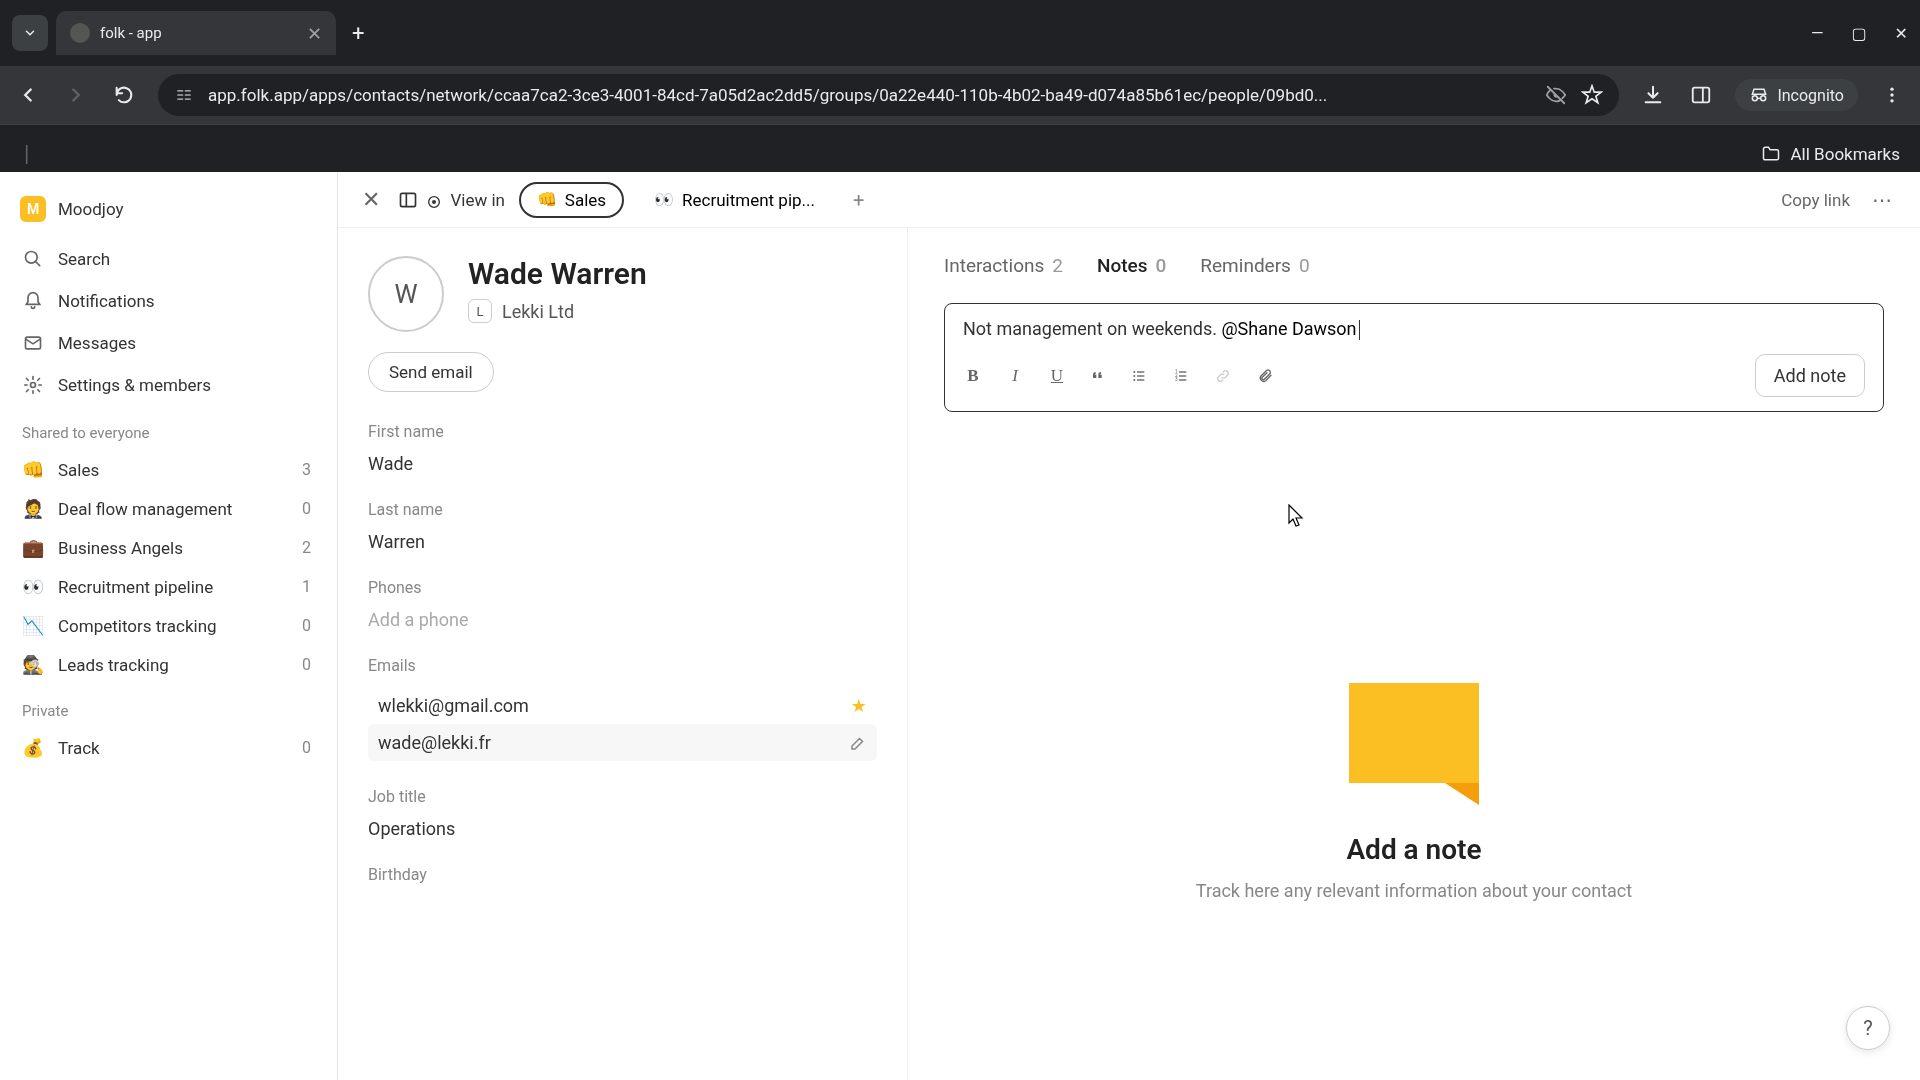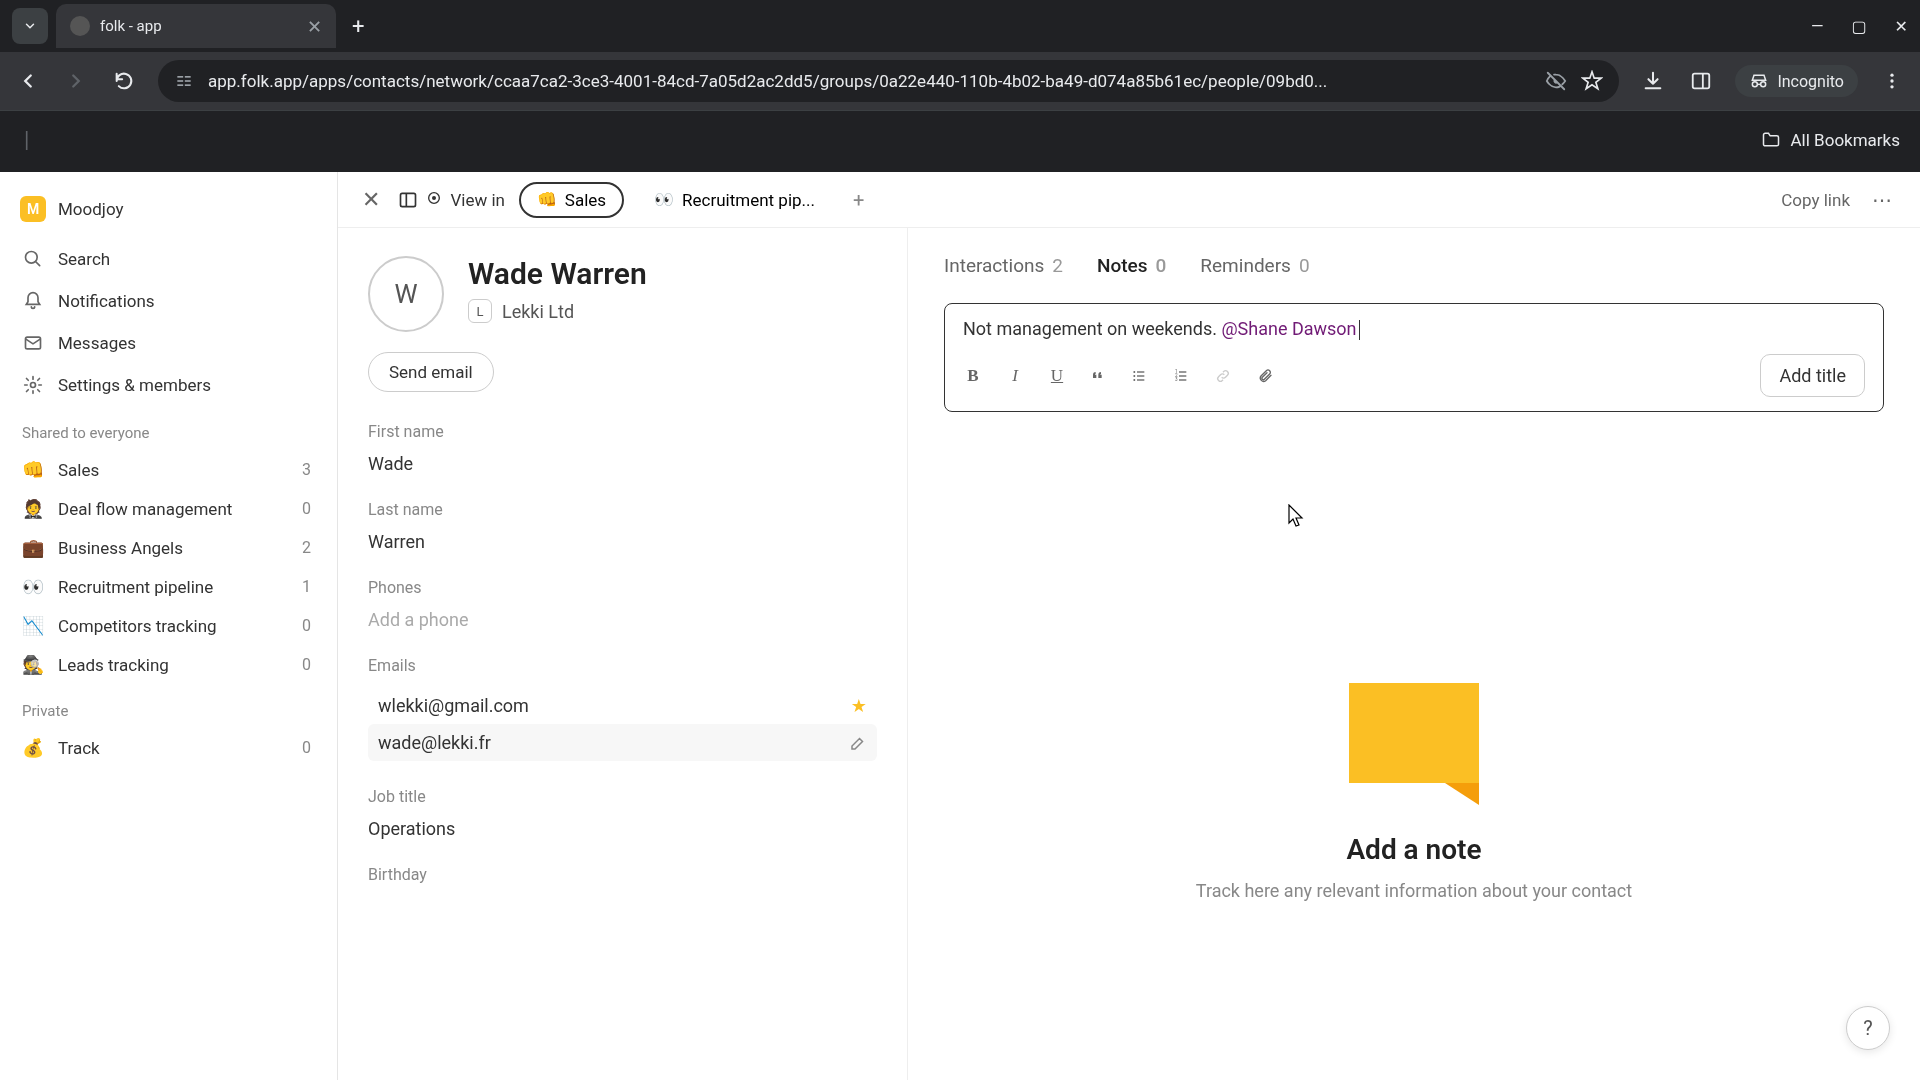--- a/index.html
+++ b/index.html
@@ -1,20 +1,20 @@
 <!DOCTYPE html>
 <html><head>
 <meta charset="utf-8">
 <style>
 * { margin: 0; padding: 0; box-sizing: border-box; font-family: -apple-system, BlinkMacSystemFont, "Segoe UI", Roboto, sans-serif; }
 body { width: 1920px; height: 1080px; overflow: hidden; background: #fff; }
 
 
 .browser-chrome { background: #202124; height: 172px; }
-.tab-bar { display: flex; align-items: center; height: 52px; padding: 0 12px; gap: 8px; }
+.tab-bar { display: flex; align-items: center; height: 66px; padding: 0 12px; gap: 8px; }
 .tab-dropdown { width: 36px; height: 36px; border-radius: 8px; background: #3c4043; display: flex; align-items: center; justify-content: center; color: #e8eaed; cursor: pointer; }
 .browser-tab { display: flex; align-items: center; background: #35363a; border-radius: 10px 10px 0 0; padding: 8px 14px; gap: 10px; min-width: 280px; height: 44px; }
 .tab-favicon { width: 20px; height: 20px; border-radius: 50%; background: #555; }
 .tab-title { color: #e8eaed; font-size: 15px; flex: 1; }
 .tab-close { color: #9aa0a6; font-size: 18px; cursor: pointer; }
 .new-tab { color: #e8eaed; font-size: 22px; cursor: pointer; padding: 4px 8px; }
 .window-controls { margin-left: auto; display: flex; gap: 28px; color: #e8eaed; }
 .window-controls span { cursor: pointer; font-size: 16px; }
 
 .nav-bar { display: flex; align-items: center; height: 58px; padding: 0 14px; gap: 20px; background: #35363a; }
@@ -44,21 +44,21 @@
 .group-item { display: flex; align-items: center; gap: 14px; padding: 9px 22px; cursor: pointer; font-size: 17px; color: #333; }
 .group-emoji { width: 22px; font-size: 18px; }
 .group-name { flex: 1; }
 .group-count { color: #888; font-size: 16px; padding-right: 4px; }
 
 
 .main { flex: 1; display: flex; flex-direction: column; }
 
 .contact-header-bar { display: flex; align-items: center; height: 56px; padding: 0 20px; gap: 14px; border-bottom: 1px solid #eee; }
 .close-panel { color: #666; font-size: 22px; cursor: pointer; padding: 4px; }
-.view-in-label { display: flex; align-items: flex-start; gap: 8px; font-size: 17px; color: #333; }
+.view-in-label { display: flex; align-items: flex-end; gap: 8px; font-size: 17px; color: #333; }
 .pill { display: flex; align-items: center; gap: 8px; padding: 6px 16px; border-radius: 20px; font-size: 17px; cursor: pointer; }
 .pill.active { border: 2px solid #333; }
 .pill-emoji { font-size: 16px; }
 .add-pill { color: #888; font-size: 20px; cursor: pointer; padding: 4px 8px; }
 .spacer { flex: 1; }
 .copy-link { color: #666; font-size: 17px; cursor: pointer; }
 .more-menu { color: #666; font-size: 20px; cursor: pointer; padding: 4px 8px; }
 
 .contact-body { flex: 1; display: flex; overflow: hidden; }
 
@@ -89,21 +89,21 @@
 
 
 .right-panel { flex: 1; padding: 26px 36px; display: flex; flex-direction: column; }
 .tabs { display: flex; gap: 34px; margin-bottom: 26px; }
 .tab { font-size: 19px; color: #666; cursor: pointer; display: flex; gap: 8px; align-items: baseline; }
 .tab.active { color: #222; font-weight: 500; }
 .tab-count { color: #999; }
 
 .note-editor { border: 1.5px solid #333; border-radius: 8px; padding: 14px 18px; margin-bottom: 18px; }
 .note-content { font-size: 18px; color: #333; margin-bottom: 12px; min-height: 24px; }
-.note-mention { color: #701a75; margin-top: 28px; }
+.note-mention { color: #000000; margin-top: 28px; }
 .note-cursor { display: inline-block; width: 1px; height: 20px; background: #333; vertical-align: middle; margin-left: 2px; }
 .note-toolbar { display: flex; align-items: center; gap: 22px; }
 .fmt-btn { color: #666; font-size: 17px; cursor: pointer; font-family: Georgia, serif; width: 20px; text-align: center; }
 .fmt-btn.bold { font-weight: 700; }
 .fmt-btn.italic { font-style: italic; }
 .fmt-btn.underline { text-decoration: underline; }
 .fmt-btn.disabled { color: #ccc; }
 .add-note-btn { margin-left: auto; border: 1px solid #ccc; border-radius: 10px; padding: 10px 18px; font-size: 18px; background: #fff; cursor: pointer; color: #333; }
 
 .empty-state { flex: 1; display: flex; flex-direction: column; align-items: center; justify-content: center; padding-top: 100px; }
@@ -442,21 +442,21 @@
             <span class="fmt-btn disabled">
               <svg width="16" height="16" viewBox="0 0 24 24">
                   <path d="M10 14a4 4 0 0 0 5.7 0l3-3a4 4 0 0 0-5.7-5.7l-1 1M14 10a4 4 0 0 0-5.7 0l-3 3a4 4 0 0 0 5.7 5.7l1-1" stroke="#ccc" stroke-width="2" fill="none"></path>
                 </svg>
             </span>
             <span class="fmt-btn">
               <svg width="16" height="16" viewBox="0 0 24 24">
                   <path d="M21 11l-8 8a5 5 0 0 1-7-7l8-8a3.5 3.5 0 0 1 5 5l-8 8a2 2 0 0 1-3-3l7-7" stroke="#666" stroke-width="2" fill="none" stroke-linecap="round"></path>
                 </svg>
             </span>
-            <button class="add-note-btn">Add title</button>
+            <button class="add-note-btn">Add note</button>
           </div>
         </div>
 
         <div class="empty-state">
           <div class="sticky-note"></div>
           <div class="empty-title">Add a note</div>
           <div class="empty-subtitle">Track here any relevant information about your contact</div>
         </div>
       </div>
 

